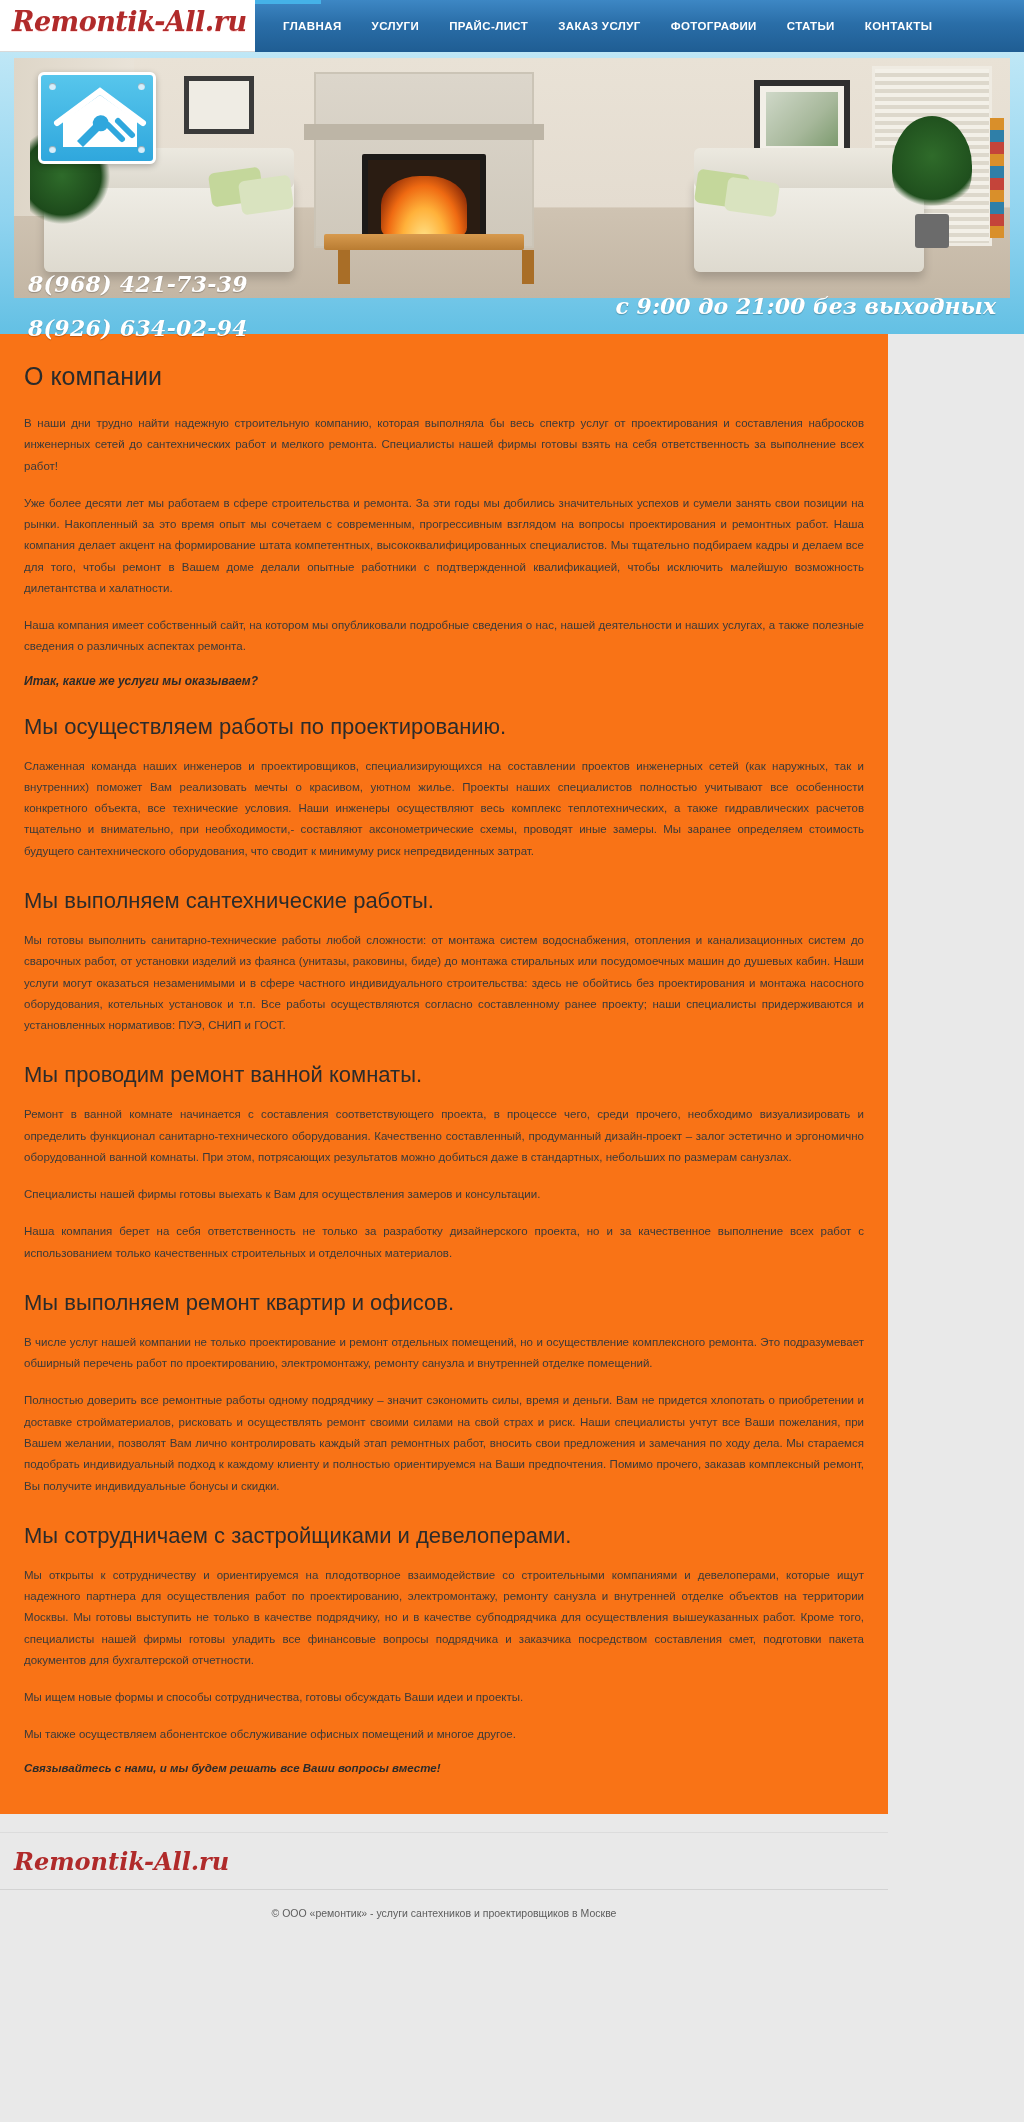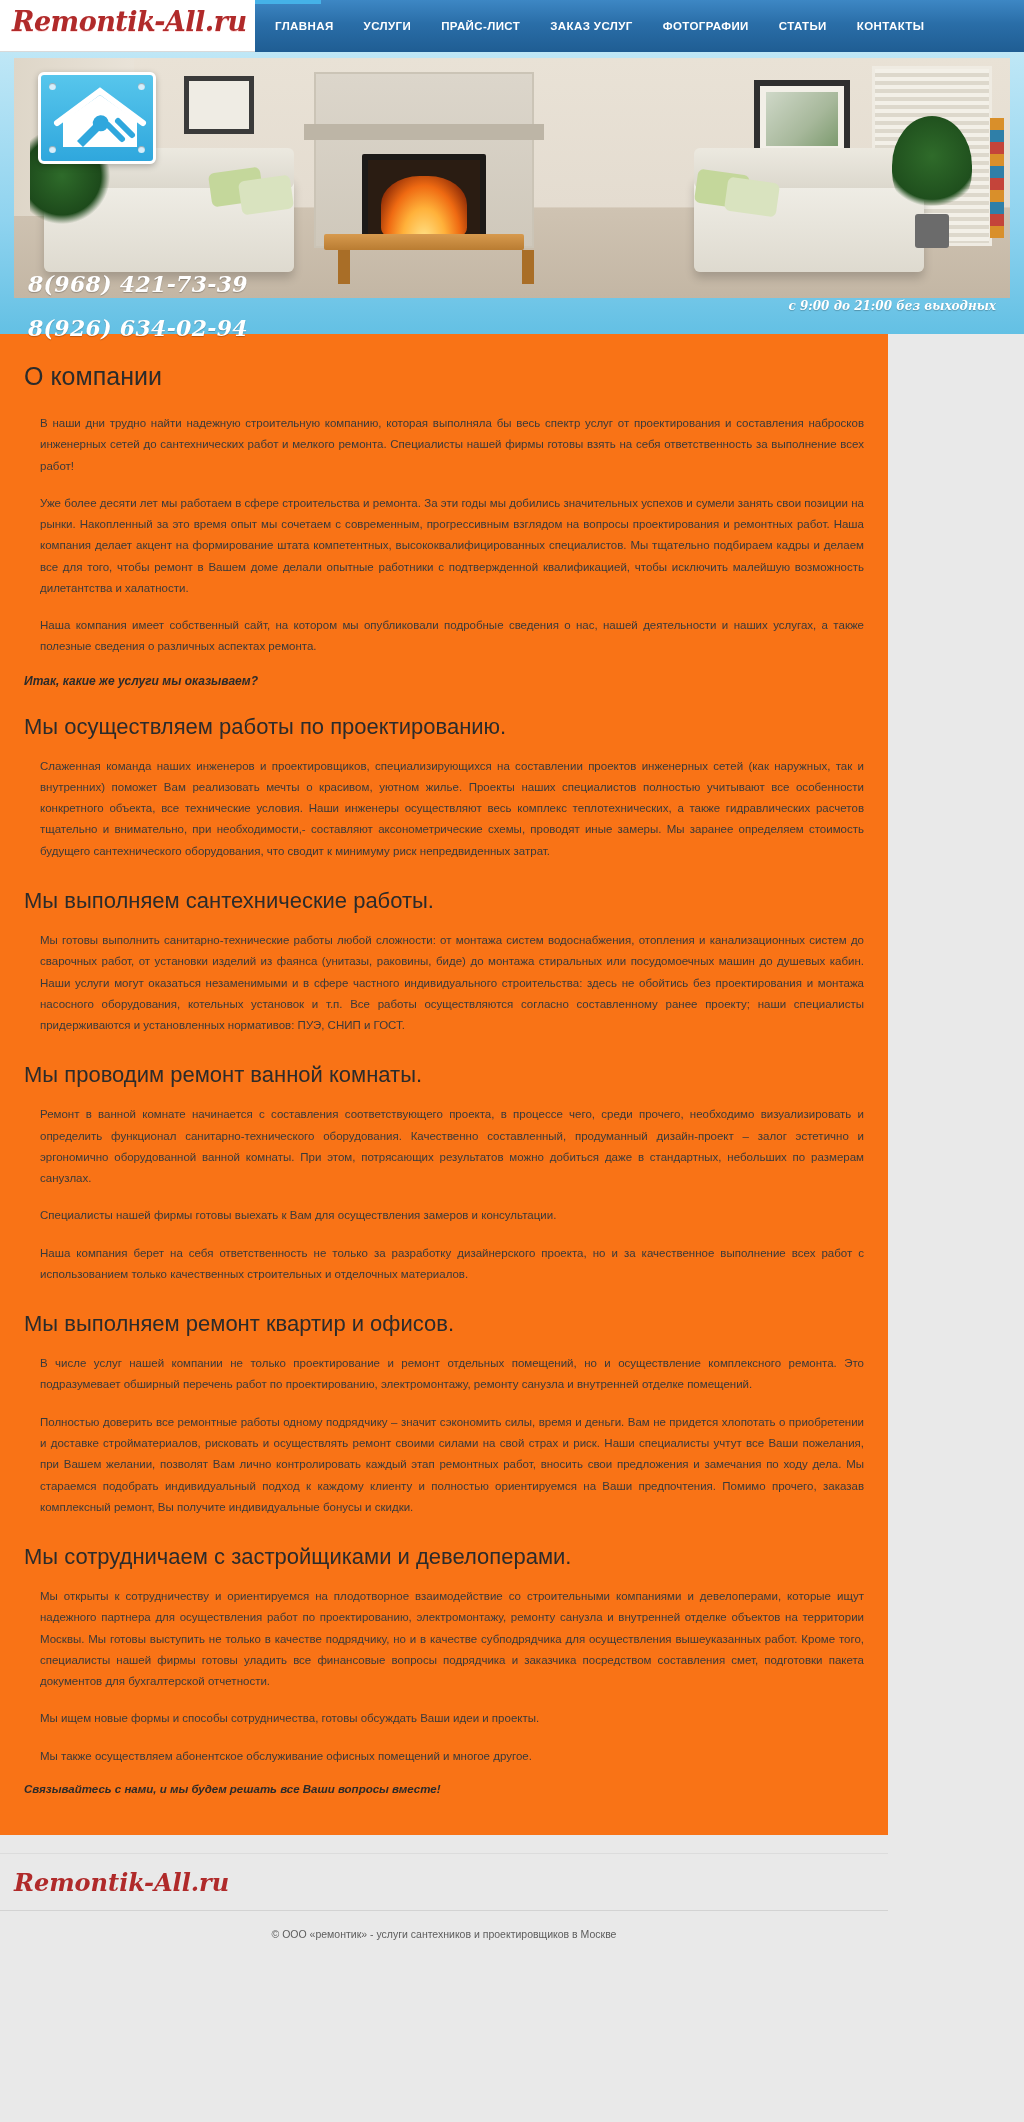--- a/index.html
+++ b/index.html
@@ -53,21 +53,21 @@
   .nav-accent {
     position: absolute;
     left: 255px;
     top: 0;
     width: 66px;
     height: 4px;
     background: #45b2e8;
   }
   .nav {
     position: absolute;
-    left: 260px;
+    left: 268px;
     top: 0;
     height: 52px;
     display: flex;
     align-items: center;
     gap: 0px;
   }
   .nav-item {
     color: #ffffff;
     font-size: 11.5px;
     font-weight: bold;
@@ -237,21 +237,21 @@
     font-size: 22px;
     letter-spacing: 0.3px;
     white-space: nowrap;
     text-shadow: 0 1px 1px rgba(0,0,0,.25);
   }
   .hours {
     margin-left: auto;
     font-family: "DejaVu Serif", serif;
     font-style: italic;
     font-weight: bold;
-    font-size: 12px;
+    font-size: 22px;
     text-shadow: 0 1px 1px rgba(0,0,0,.25);
     white-space: nowrap;
   }
 
   
   .content {
     padding: 22px 24px 40px 24px;
     background: #f97316;
   }
   h1.page-title {
@@ -265,21 +265,21 @@
     font-size: 22px;
     font-weight: normal;
     color: #2b2b2b;
     margin: 26px 0 16px 0;
   }
   p.body {
     font-size: 11.5px;
     line-height: 1.85;
     color: #3a3a3a;
     text-align: justify;
-    margin: 0 0 16px 16px;
+    margin: 0 0 16px 0;
   }
   p.lead-bold {
     font-size: 12px;
     font-weight: bold;
     font-style: italic;
     color: #2b2b2b;
     margin: 0 0 4px 0;
   }
   p.closing {
     font-size: 11.5px;

